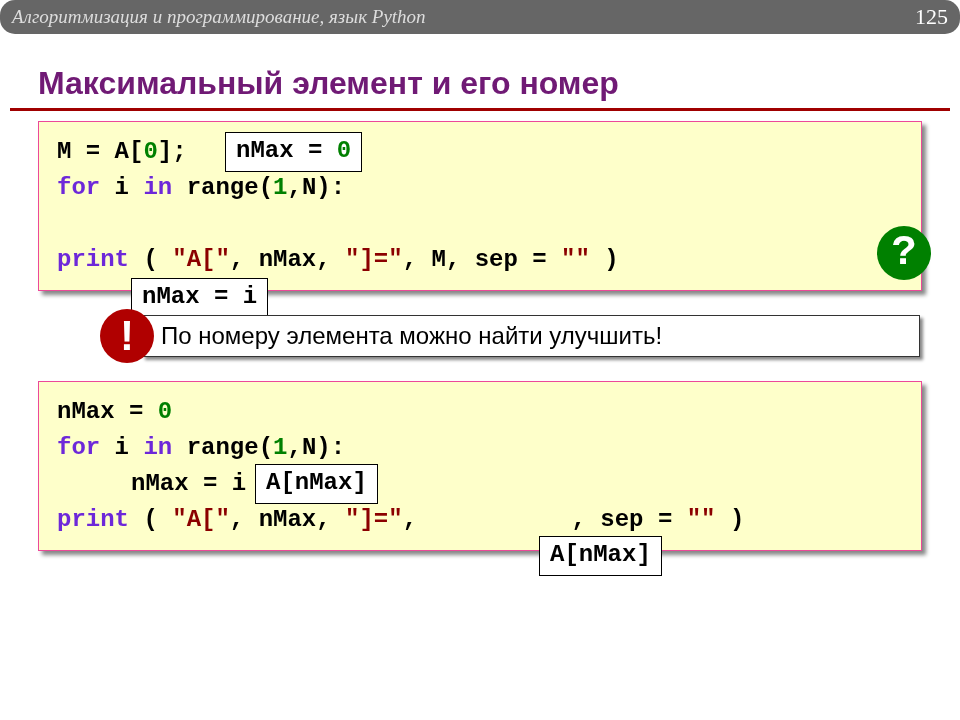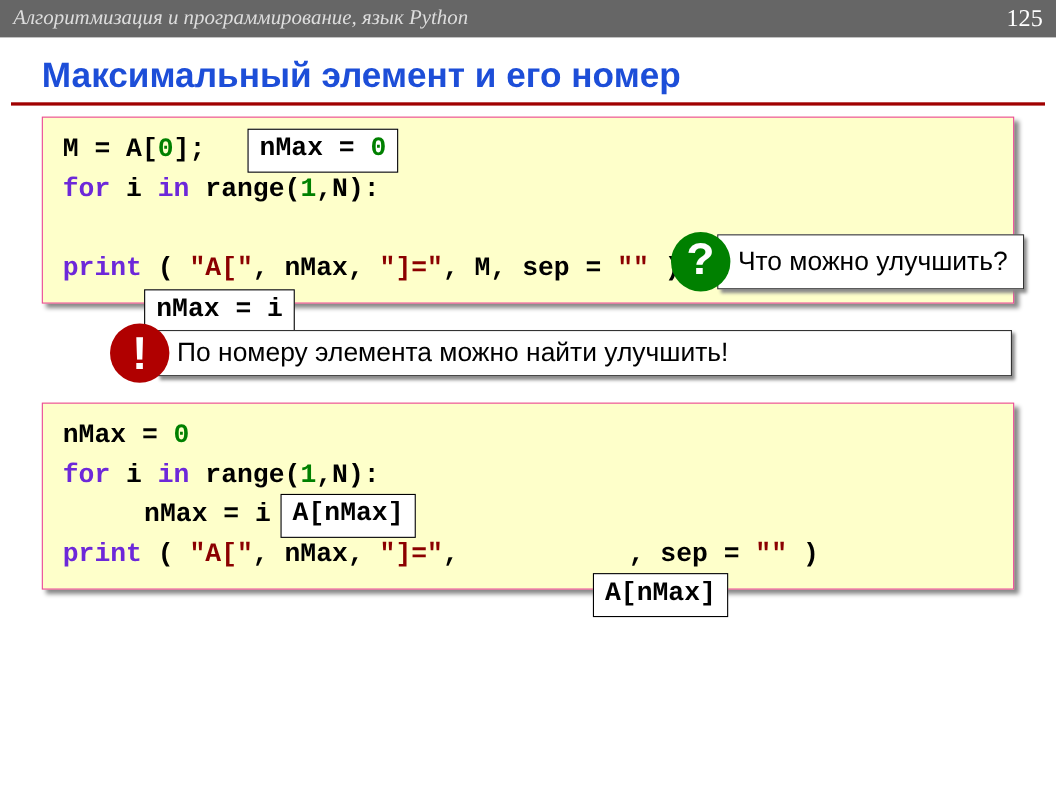--- a/index.html
+++ b/index.html
@@ -14,33 +14,34 @@
   .header-bar {
     background: #666666;
     color: #dddddd;
     font-style: italic;
     font-family: Georgia, serif;
     padding: 4px 12px;
     display: flex;
     justify-content: space-between;
     align-items: center;
     font-size: 19px;
+    border-radius: 15px;
   }
   .page-num {
     font-weight: normal;
     font-style: normal;
     font-size: 22px;
     color: #fff;
   }
   .title {
     font-size: 32px;
     font-weight: bold;
-    color: #1d4ed8;
+    color: #701a75;
     font-family: Arial, sans-serif;
-    padding: 16px 28px 6px 28px;
+    padding: 31px 28px 6px 28px;
     border-bottom: 3px solid #a00000;
     margin: 0 10px 10px 10px;
   }
   .code-block {
     background: #feffca;
     border: 1px solid #ec4899;
     box-shadow: 4px 4px 4px #888;
     font-family: "Courier New", monospace;
     font-size: 24px;
     font-weight: bold;
@@ -124,21 +125,20 @@
   <div class="inline-box" style="top:156px; left:92px;">
     <span class="txt">nMax = i</span>
   </div>
   <div style="height:36px;"></div>
   <div>
     <span class="kw-blue">print</span><span class="txt"> ( </span><span class="kw-maroon">"A["</span><span class="txt">, nMax, </span><span class="kw-maroon">"]="</span><span class="txt">, M, sep = </span><span class="kw-maroon">""</span><span class="txt"> )</span>
   </div>
 
   <div class="question-bubble" style="top:104px; right:-10px;">
     <div class="circle green">?</div>
-    <div class="bubble-text">Что можно улучшить?</div>
   </div>
 </div>
 
 <div class="mid-callout">
   <div class="circle red">!</div>
   <div class="bubble-text" style="flex:1;">По номеру элемента можно найти улучшить!</div>
 </div>
 
 <div class="code-block">
   <div>

